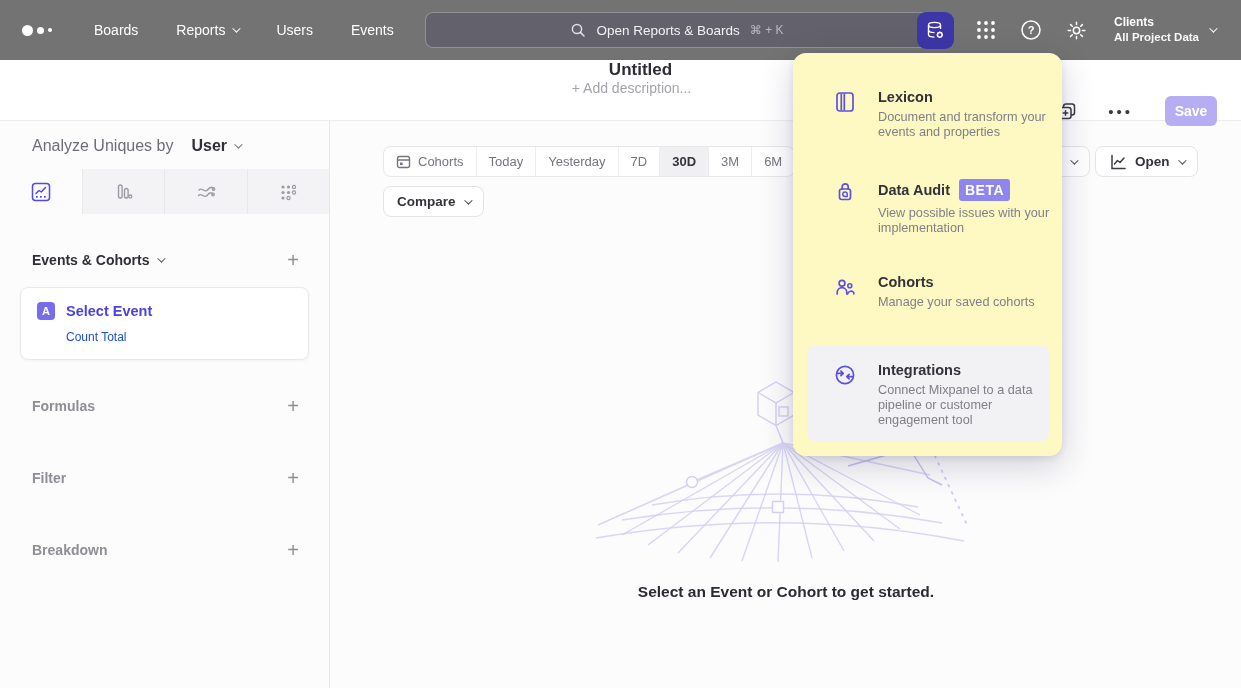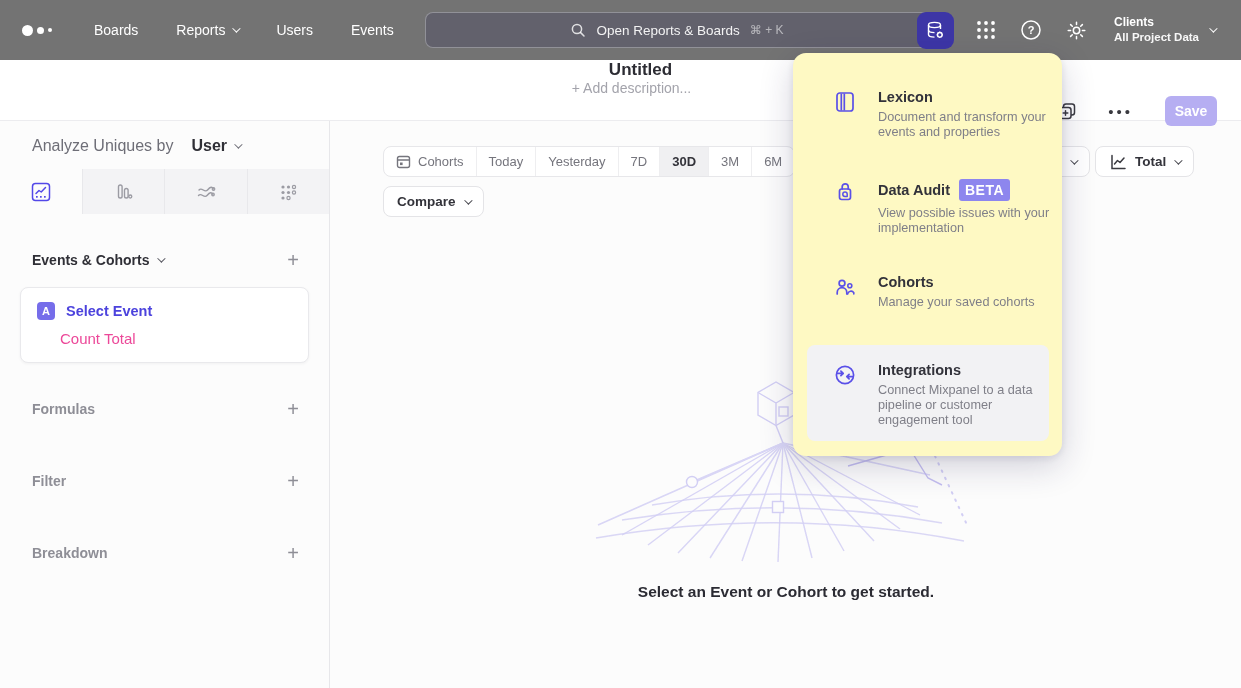--- a/index.html
+++ b/index.html
@@ -48,21 +48,21 @@
   .viz-tab.active { background:#fcfcfc; color:#5348e8; border-bottom:none; }
   .side-row { margin:36px 30px 0 32px; display:flex; align-items:center; justify-content:space-between; }
   .side-row .lbl { font-size:14px; font-weight:700; color:#2f2f36; display:flex; align-items:center; gap:8px; cursor:pointer; }
   .side-row .lbl .chev { color:#55555e; }
   .side-row.muted .lbl { color:#8e8e96; font-weight:600; }
   .plus { font-size:20px; color:#8e8e96; font-weight:400; cursor:pointer; line-height:1; }
   .event-card { margin:17px 20px 0 20px; background:#fff; border:1px solid #e9e9ec; border-radius:8px; padding:14px 16px 15px; box-shadow:0 1px 3px rgba(30,30,60,0.05); cursor:pointer; }
   .event-card .row1 { display:flex; align-items:center; }
   .badge-a { width:18px; height:18px; border-radius:4px; background:#766dea; color:#fff; font-size:11px; font-weight:700; display:flex; align-items:center; justify-content:center; }
   .event-card .sel { margin-left:11px; font-size:14.5px; font-weight:600; color:#4c43dd; }
-  .event-card .sub { margin:10px 0 0 23px; font-size:15px; color:#ec4899; }
+  .event-card .sub { margin:10px 0 0 29px; font-size:12px; color:#1d4ed8; }
   .gap50 { margin-top:52px; }
 
   
   .main { position:absolute; left:331px; top:121px; right:0; bottom:0; background:#fcfcfc; }
   .seg-control { position:absolute; left:52px; top:25px; height:31px; display:flex; align-items:stretch; background:#fff; border:1px solid #e7e7ea; border-radius:8px; overflow:hidden; z-index:0; }
   .seg { display:flex; align-items:center; gap:7px; padding:0 12px; font-size:13px; color:#75757d; border-right:1px solid #eeeef0; cursor:pointer; white-space:nowrap; }
   .seg:last-child { border-right:none; }
   .seg.selected { background:#f0f0f2; color:#33333a; font-weight:600; }
   .pill-btn { position:absolute; height:31px; background:#fff; border:1px solid #e4e4e7; border-radius:8px; display:flex; align-items:center; gap:8px; padding:0 13px; font-size:13.5px; font-weight:600; color:#33333a; cursor:pointer; }
   .compare-btn { left:52px; top:65px; }
@@ -317,21 +317,21 @@
 
     <div class="pill-btn hidden-btn">
       <span class="chev sm"></span>
     </div>
 
     <div class="pill-btn line-btn">
       <svg width="18" height="18" viewBox="0 0 18 18">
         <path d="M3 2.5 V15.5 H16" fill="none" stroke="#3a3a40" stroke-width="1.5" stroke-linecap="round"></path>
         <polyline points="5.5,11 8.5,7.5 11,9.5 15,5" fill="none" stroke="#3a3a40" stroke-width="1.5" stroke-linecap="round" stroke-linejoin="round"></polyline>
       </svg>
-      <span>Total</span>
+      <span>Open</span>
       <span class="chev sm"></span>
     </div>
 
     <svg class="wireframe" width="400" height="210" viewBox="0 0 400 210">
       <g fill="none" stroke="#cdc9f3" stroke-width="1.4" opacity="0.9">
         <path d="M186 27 L204 37.5 L204 60 L186 70.5 L168 60 L168 37.5 Z"></path>
         <path d="M168 37.5 L186 48 L204 37.5 M186 48 L186 70.5"></path>
         <rect x="189" y="52" width="9" height="9"></rect>
         <path d="M186 70.5 L193 88"></path>
         <g opacity="0.85">

